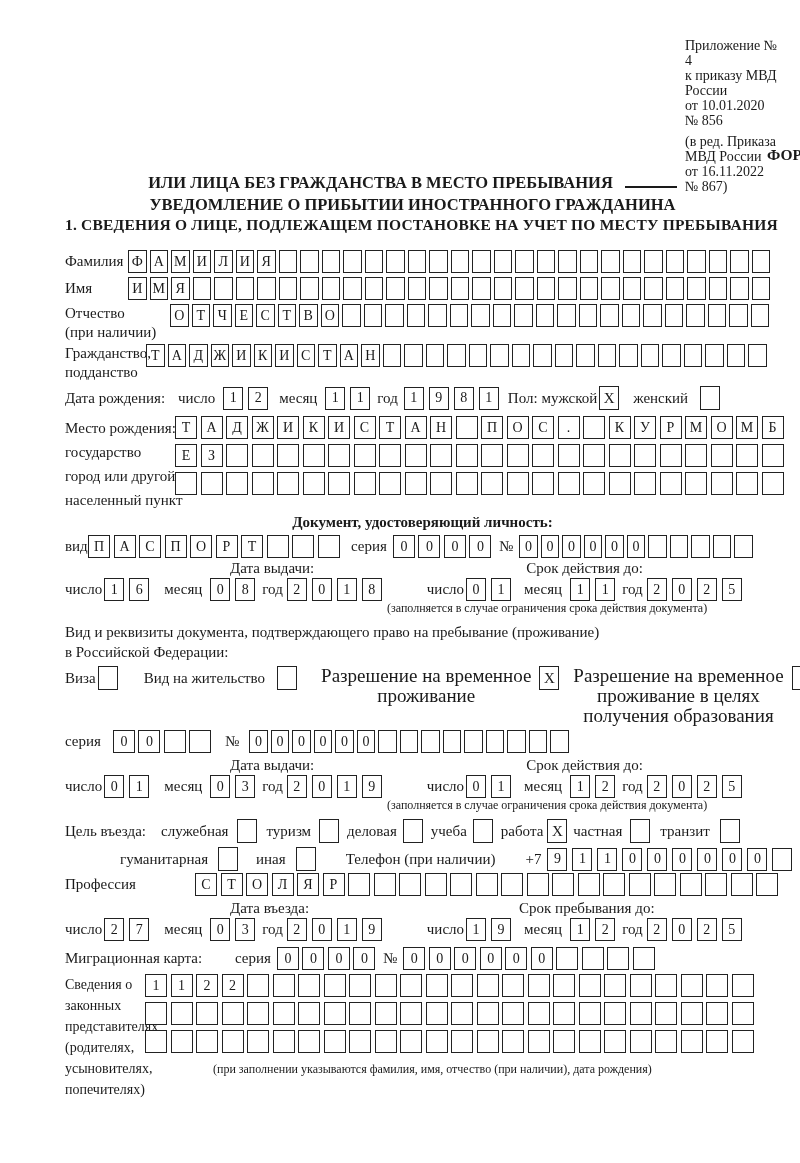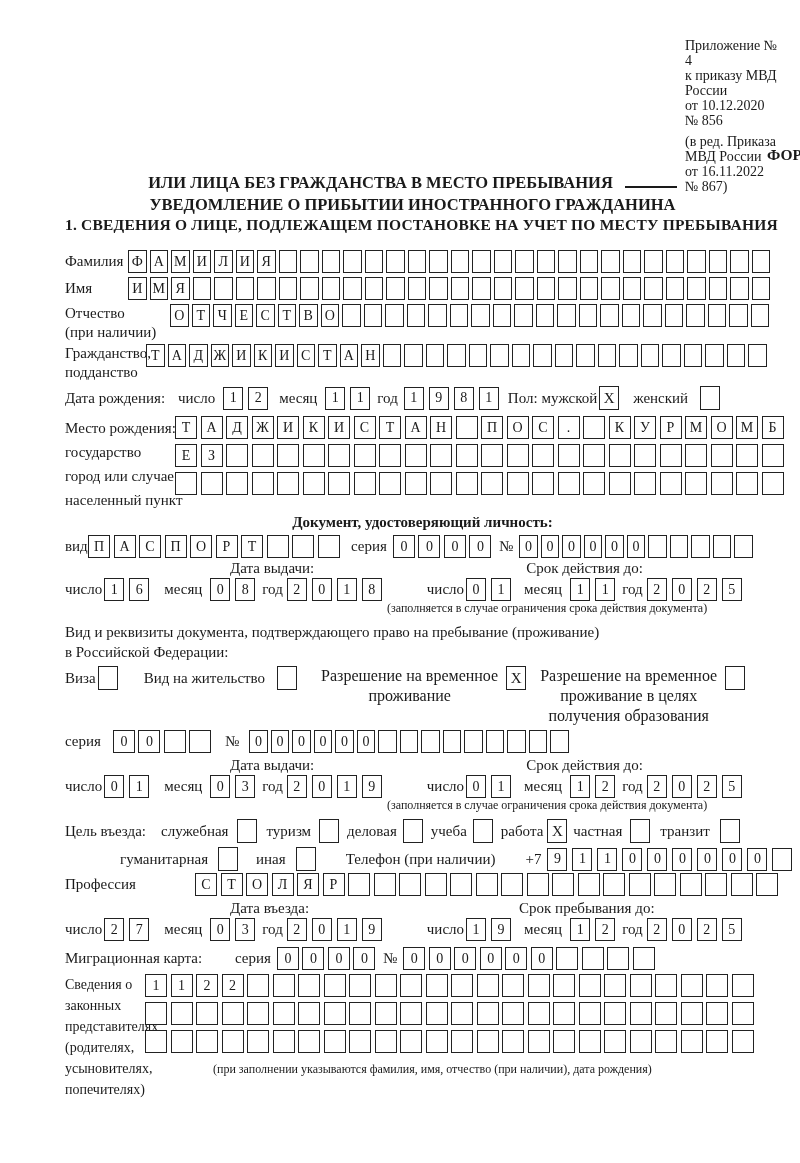--- a/index.html
+++ b/index.html
@@ -25,21 +25,21 @@
   .cell { width: 18.5px; height: 23px; border: 1.5px solid #222; margin-right: 3px;
           display: inline-flex; align-items: center; justify-content: center; font-size: 14px; }
   .wide .cell { width: 22px; margin-right: 3.5px; }
   .sp .cell  { width: 20px; margin-right: 5px; }
   .colcells { display: flex; flex-direction: column; }
   .colcells .cells { margin-bottom: 5px; }
 
   .cbox { width: 20px; height: 24px; border: 1.5px solid #222; display: inline-flex; flex-shrink: 0;
           align-items: center; justify-content: center; font-size: 15px; }
 
-  .optblock { display: flex; flex-direction: column; text-align: center; line-height: 20px; font-size: 16px; justify-content: flex-end; }
+  .optblock { display: flex; flex-direction: column; text-align: center; line-height: 20px; font-size: 19px; justify-content: flex-end; }
   .note { font-size: 12px; }
 
   .g2{margin-left:2px}.g4{margin-left:4px}.g6{margin-left:6px}.g8{margin-left:8px}
   .g10{margin-left:10px}.g12{margin-left:12px}.g14{margin-left:14px}.g18{margin-left:18px}
   .g24{margin-left:24px}.g26{margin-left:26px}.g30{margin-left:30px}.g40{margin-left:40px}.g55{margin-left:55px}
 
   .w63{width:63px}.w105{width:105px}.w81{width:81px}.w113{width:113px}.w110{width:110px}
   .w23{width:23px}.w92{width:92px}.w130{width:130px}.w170{width:170px}
   .mt2{margin-top:2px}.mt4{margin-top:4px}.mt6{margin-top:6px}.mt16{margin-top:16px}
 
@@ -48,21 +48,21 @@
 </style>
 </head>
 <body>
 
 <div class="page">
 
   <div class="header">
     <div class="annex">
       <div>Приложение № 4</div>
       <div>к приказу МВД России</div>
-      <div>от 10.12.2020 № 856</div>
+      <div>от 10.01.2020 № 856</div>
       <div class="annex-edit">
         <div>(в ред. Приказа МВД России</div>
         <div>от 16.11.2022 № 867)</div>
       </div>
     </div>
     <div class="forma">ФОРМА</div>
   </div>
 
   <div class="title">
     <div><span>ИЛИ ЛИЦА БЕЗ ГРАЖДАНСТВА В МЕСТО ПРЕБЫВАНИЯ</span><span class="tunder"></span></div>
@@ -241,21 +241,21 @@
     <span class="dlab g4">мужской</span>
     <span class="cbox g2">X</span>
     <span class="dlab g14">женский</span>
     <span class="cbox g12"></span>
   </div>
 
   <div class="row top mt6">
     <span class="lblcol w110" style="line-height:24px">
       <span>Место рождения:</span>
       <span>государство</span>
-      <span>город или случае</span>
+      <span>город или другой</span>
       <span>населенный пункт</span>
     </span>
     <span class="colcells">
       <span class="cells wide">
           <span class="cell">Т</span>
           <span class="cell">А</span>
           <span class="cell">Д</span>
           <span class="cell">Ж</span>
           <span class="cell">И</span>
           <span class="cell">К</span>

